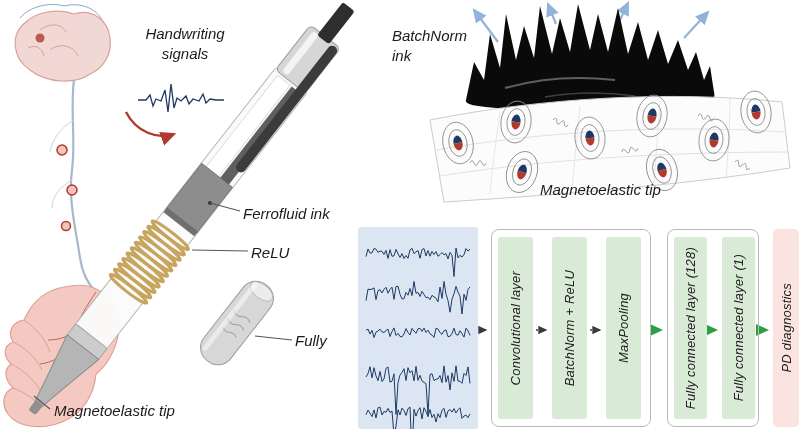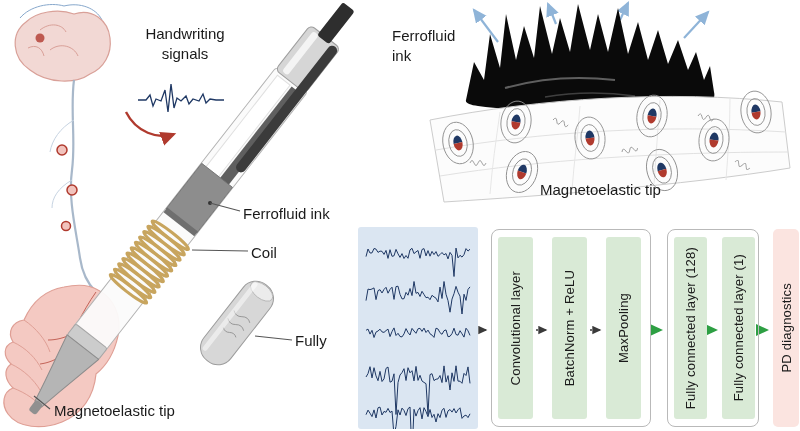--- a/index.html
+++ b/index.html
@@ -1,18 +1,18 @@
 <!DOCTYPE html>
 <html><head>
 <meta charset="utf-8">
 <style>
   * { margin:0; padding:0; box-sizing:border-box; }
   html,body { width:800px; height:431px; background:#fff; overflow:hidden;
               font-family:"Liberation Sans", sans-serif; }
-  .canvas { position:relative; width:656px; height:431px; background:#fff; }
+  .canvas { position:relative; width:656px; height:431px; background:#fff;font-style:italic; }
   .art { position:absolute; left:0; top:0; z-index:1; }
   .label { position:absolute; z-index:4; color:#1a1a1a; font-size:15px; line-height:1.3; }
   .pre { white-space:pre-line; }
   .center { text-align:center; }
   
   #signal-panel { position:absolute; left:358px; top:227px; width:120px; height:202px;
                   background:#dbe6f2; border-radius:3px; z-index:2; }
   
   .nnbox { position:absolute; top:229px; height:198px; border:1px solid #b9b9b9;
            border-radius:8px; background:transparent; z-index:2; }
@@ -182,24 +182,24 @@
       <path d="M590,330 L600,330" stroke="#3a3a3a" stroke-width="1.4" stroke-dasharray="2 2.6" marker-end="url(#ahDark)"></path>
       <path d="M653,330 L661,330" stroke="#2d9f43" stroke-width="2" marker-end="url(#ahGreen)"></path>
       <path d="M709,330 L716,330" stroke="#2d9f43" stroke-width="2" marker-end="url(#ahGreen)"></path>
       <path d="M761,330 L767,330" stroke="#2d9f43" stroke-width="2" marker-end="url(#ahGreen)"></path>
     </g>
   </svg>
 
   <div class="label pre center" id="lbl-handwriting">Handwriting
 signals</div>
   <div class="label" id="lbl-ferro-pen">Ferrofluid ink</div>
-  <div class="label" id="lbl-coil">Coil</div>
+  <div class="label" id="lbl-coil">ReLU</div>
   <div class="label" id="lbl-grip">Fully</div>
   <div class="label" id="lbl-tip-pen">Magnetoelastic tip</div>
-  <div class="label pre" id="lbl-ferro-top">Ferrofluid
+  <div class="label pre" id="lbl-ferro-top">BatchNorm
 ink</div>
   <div class="label" id="lbl-tip-surface">Magnetoelastic tip</div>
 
   <div id="signal-panel">
     <svg id="wave-svg" width="120" height="202" viewBox="0 0 120 202">
         <polyline points="8,6.6 10,-1.0 12,3.0 14,2.9 16,-1.5 18,-0.9 20,2.4 22,1.1 24,1.3 26,4.4 28,0.4 30,8.4 32,-0.3 34,6.3 36,5.8 38,-0.6 40,3.8 42,7.4 44,3.6 46,8.5 48,5.5 50,8.3 52,-0.1 54,-1.7 56,3.6 58,1.9 60,0.5 62,8.3 64,-0.5 66,-1.4 68,5.9 70,0.6 72,6.2 74,1.4 76,4.6 78,1.6 80,6.3 82,4.6 84,2.5 86,4.9 88,3.5 90,8.9 92,2.4 94,5.3 96,26.5 98,-1.9 100,7.9 102,5.3 104,7.1 106,4.6 108,-1.4 110,1.1 112,-0.8" fill="none" stroke="#1f3864" stroke-width="1" transform="translate(0,23)"></polyline>
         <polyline points="8,10.6 10,-0.9 12,-0.4 14,-1.0 16,-2.1 18,9.6 20,0.6 22,-0.3 24,3.0 26,-0.6 28,-2.7 30,3.2 32,-0.6 34,-2.8 36,9.4 38,-3.4 40,-3.8 42,4.3 44,8.9 46,8.7 48,2.4 50,5.2 52,-1.5 54,5.6 56,-8.5 58,3.3 60,2.4 62,6.5 64,1.3 66,4.5 68,7.7 70,7.2 72,9.7 74,5.3 76,6.9 78,8.2 80,11.9 82,-2.9 84,8.5 86,-8.5 88,4.3 90,10.6 92,22.2 94,9.1 96,3.7 98,-3.6 100,2.2 102,6.2 104,24.0 106,4.2 108,10.4 110,-0.6 112,-3.1" fill="none" stroke="#1f3864" stroke-width="1" transform="translate(0,63)"></polyline>
         <polyline points="8,0.3 10,-0.9 12,4.1 14,0.3 16,7.5 18,2.1 20,1.0 22,-0.8 24,1.9 26,2.4 28,0.6 30,-0.9 32,6.6 34,1.6 36,-2.1 38,5.5 40,3.3 42,6.5 44,6.9 46,3.9 48,-1.4 50,2.5 52,5.0 54,-1.6 56,1.0 58,3.3 60,-1.2 62,-1.7 64,1.4 66,-1.9 68,2.5 70,0.1 72,3.8 74,5.1 76,7.4 78,-1.8 80,-1.0 82,2.7 84,4.3 86,0.7 88,-0.1 90,6.7 92,6.3 94,3.6 96,-1.8 98,4.5 100,5.2 102,0.7 104,3.8 106,7.1 108,-1.8 110,0.8 112,5.4" fill="none" stroke="#1f3864" stroke-width="1" transform="translate(0,103)"></polyline>
         <polyline points="8,7.0 10,3.6 12,-3.3 14,7.9 16,-2.3 18,5.9 20,10.7 22,1.4 24,11.5 26,8.9 28,-1.6 30,-3.0 32,12.2 34,11.2 36,3.8 38,44.5 40,12.6 42,5.0 44,2.6 46,-1.3 48,10.5 50,-2.3 52,2.8 54,0.7 56,10.9 58,-3.6 60,10.4 62,5.3 64,11.0 66,12.4 68,13.7 70,44.5 72,4.6 74,3.7 76,10.6 78,9.2 80,8.9 82,5.5 84,12.6 86,-4.1 88,12.1 90,5.6 92,20.0 94,2.8 96,11.4 98,-4.2 100,11.1 102,11.2 104,13.3 106,3.4 108,5.5 110,-3.1 112,13.4" fill="none" stroke="#1f3864" stroke-width="1" transform="translate(0,143)"></polyline>
         <polyline points="8,4.7 10,0.1 12,3.2 14,6.6 16,-0.1 18,8.0 20,-2.2 22,-2.9 24,5.0 26,1.4 28,2.3 30,-1.6 32,2.5 34,1.1 36,25.4 38,16.3 40,-0.2 42,5.0 44,-1.9 46,0.5 48,5.5 50,-1.3 52,-3.0 54,43.8 56,-0.7 58,6.1 60,0.6 62,-2.3 64,8.9 66,-2.3 68,1.5 70,6.7 72,-0.5 74,7.5 76,4.3 78,12.0 80,3.7 82,7.6 84,0.2 86,-1.7 88,7.4 90,0.9 92,-0.5 94,2.1 96,-1.4 98,3.0 100,-0.2 102,-2.2 104,8.4 106,6.0 108,5.1 110,7.6 112,3.8" fill="none" stroke="#1f3864" stroke-width="1" transform="translate(0,183)"></polyline>

